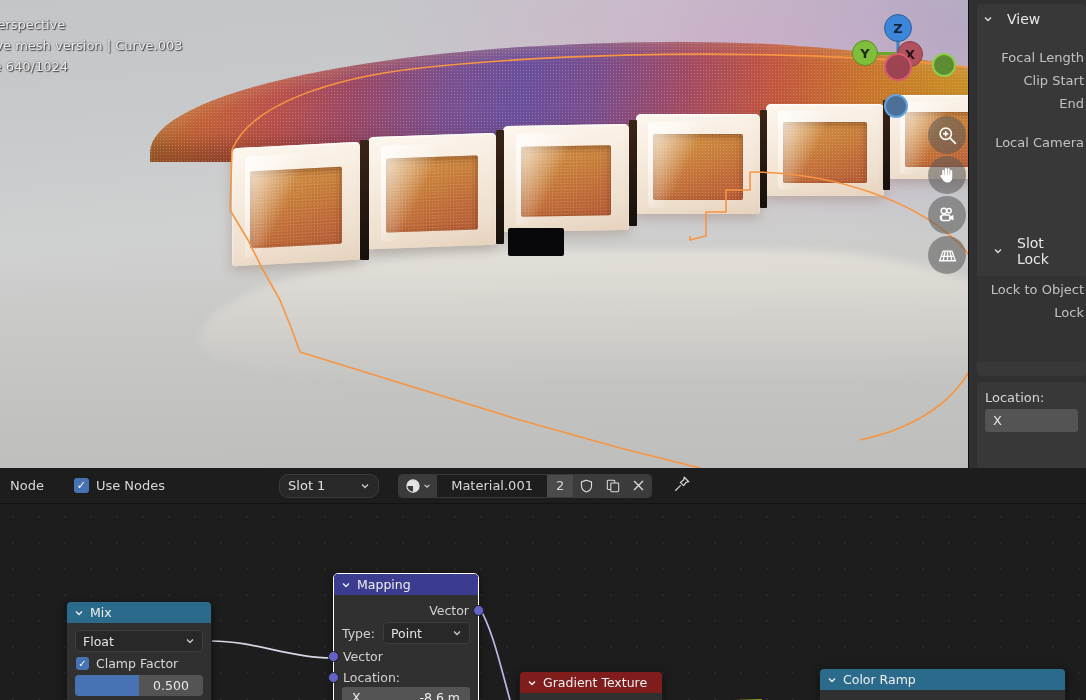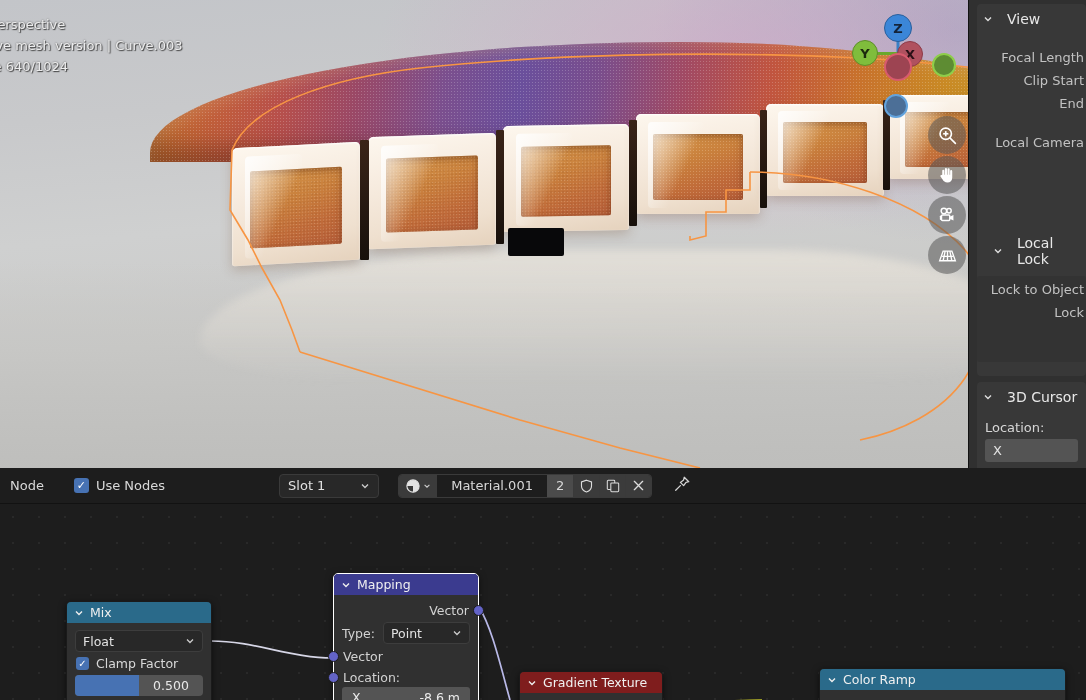--- a/index.html
+++ b/index.html
@@ -252,50 +252,44 @@
         </div>
         <div class="row-lbl" style="margin-top:12px">Focal Length</div>
         <div class="row-lbl">Clip Start</div>
         <div class="row-lbl">End</div>
         <div class="row-lbl" style="margin-top:16px">Local Camera</div>
 
         <div class="pnl-head sub" style="margin-top:74px">
           <svg class="chev" viewBox="0 0 10 10" fill="none" stroke="#ddd" stroke-width="1.4">
               <path d="M2 3.5 L5 6.5 L8 3.5"></path>
             </svg>
-          <span>Local Lock</span>
+          <span>Slot Lock</span>
         </div>
         <div class="pnl-inner" style="height:86px">
           <div class="row-lbl" style="">Lock to Object</div>
           <div class="row-lbl">Lock</div>
         </div>
       </div>
 
       <div class="pnl-box" style="height:92px;margin-top:6px;">
-        <div class="pnl-head">
-          <svg class="chev" viewBox="0 0 10 10" fill="none" stroke="#ddd" stroke-width="1.4">
-              <path d="M2 3.5 L5 6.5 L8 3.5"></path>
-            </svg>
-          <span>3D Cursor</span>
-        </div>
         <div style="padding:8px 0 0 8px">Location:</div>
         <div class="cur-field"><span>X</span></div>
       </div>
     </div>
   </div>
 
   <div id="nodeed">
 
     <div id="ne-header">
       <span class="hdr-lbl" style="margin-left:2px">Node</span>
       <div style="display:flex;align-items:center;gap:7px;margin-left:20px">
         <span class="chk">✓</span>
         <span class="hdr-lbl">Use Nodes</span>
       </div>
-      <div class="dropdown" style="margin-left:104px;width:100px;">
+      <div class="dropdown" style="margin-left:104px;width:100px;border-radius:9px;">
         <span>Slot 1</span>
         <svg width="10" height="10" viewBox="0 0 10 10" fill="none" stroke="#ccc" stroke-width="1.3">
             <path d="M2 3.5 L5 6.5 L8 3.5"></path>
           </svg>
       </div>
       <div class="idblock" style="margin-left:9px;">
         <div class="idb" style="width:38px;gap:3px;background:#3b3b3b;">
           <svg width="14" height="14" viewBox="0 0 16 16">
             <circle cx="8" cy="8" r="7" fill="none" stroke="#e4e4e4" stroke-width="1.3"></circle>
             <path d="M8 1 A7 7 0 0 1 8 15 Z" fill="#e4e4e4"></path>

